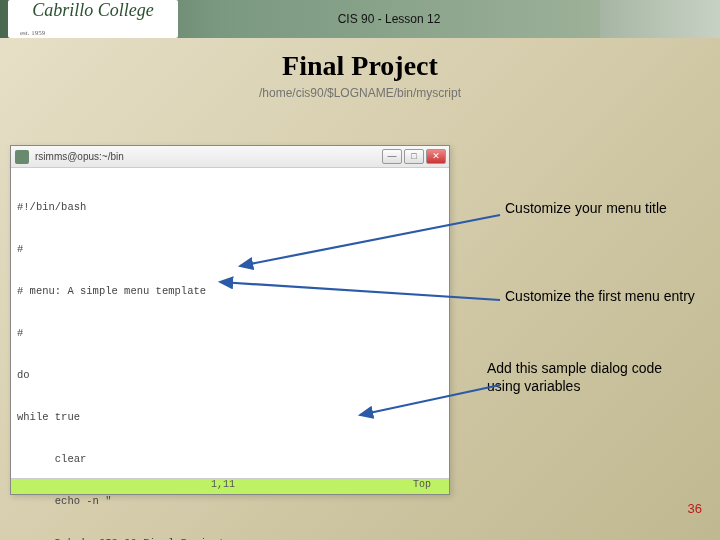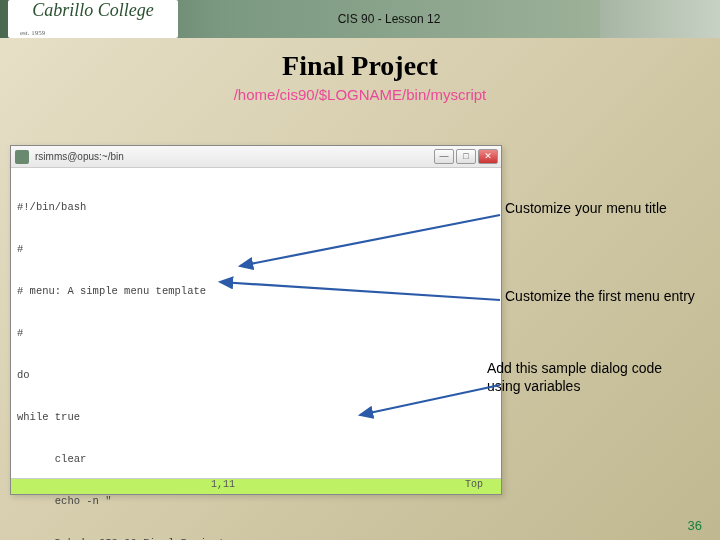--- a/index.html
+++ b/index.html
@@ -61,29 +61,29 @@
   .main-title {
     text-align: center;
     font-family: Georgia, "Times New Roman", serif;
     font-size: 28px;
     margin-top: 12px;
     color: #000;
   }
   .subtitle {
     text-align: center;
     font-family: Verdana, sans-serif;
-    font-size: 15px;
+    font-size: 12px;
     margin-top: 4px;
-    color: #ec4899;
+    color: #737373;
   }
   .editor-container {
     position: absolute;
     left: 10px;
     top: 145px;
-    width: 492px;
+    width: 440px;
     height: 350px;
     border: 1px solid #888;
     background: #fff;
     box-shadow: 2px 2px 6px rgba(0,0,0,0.15);
   }
   .editor-titlebar {
     height: 22px;
     background: linear-gradient(to bottom, #f8f8f8, #e8e8e8);
     border-bottom: 1px solid #ccc;
     display: flex;
@@ -163,23 +163,23 @@
   svg.arrows {
     position: absolute;
     left: 0; top: 0;
     width: 720px;
     height: 540px;
     pointer-events: none;
   }
   .page-num {
     position: absolute;
     right: 18px;
-    bottom: 7px;
+    bottom: 24px;
     font-size: 13px;
-    color: #15803d;
+    color: #b91c1c;
   }
 </style>
 </head>
 <body>
 
 <div class="header-bar">
   <div class="logo-area">
     <span>Cabrillo College</span>
     <span class="logo-sub">est. 1959</span>
   </div>

